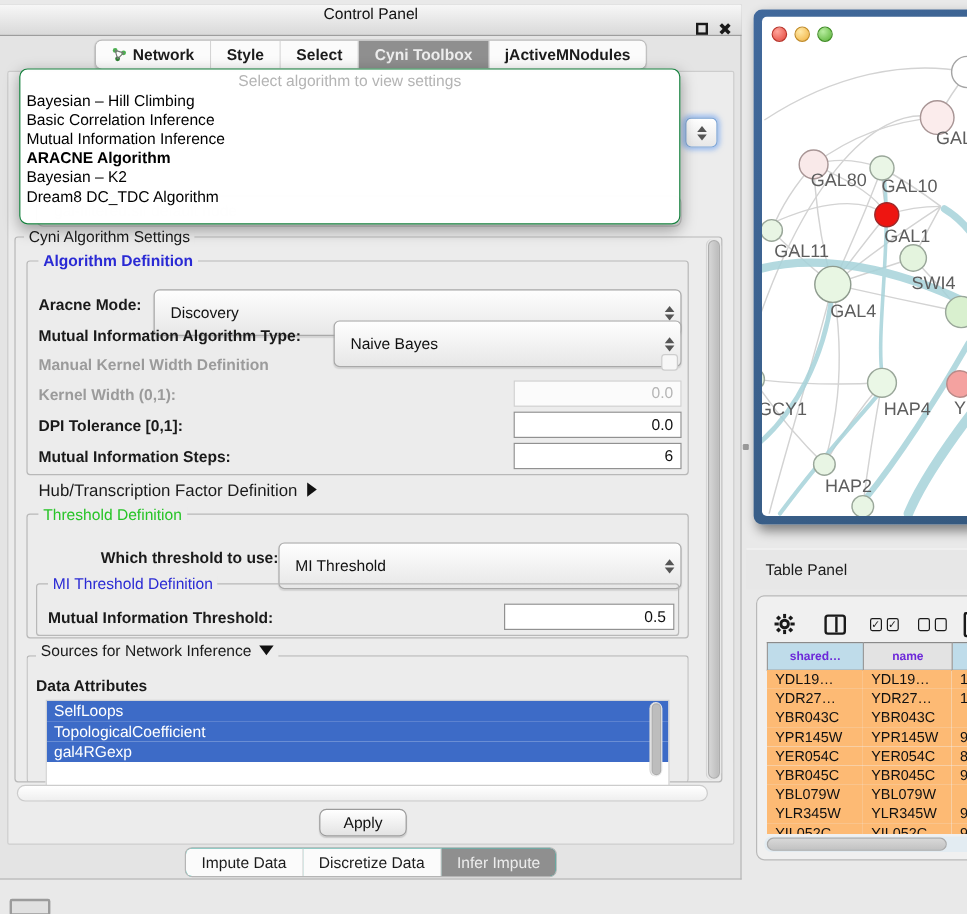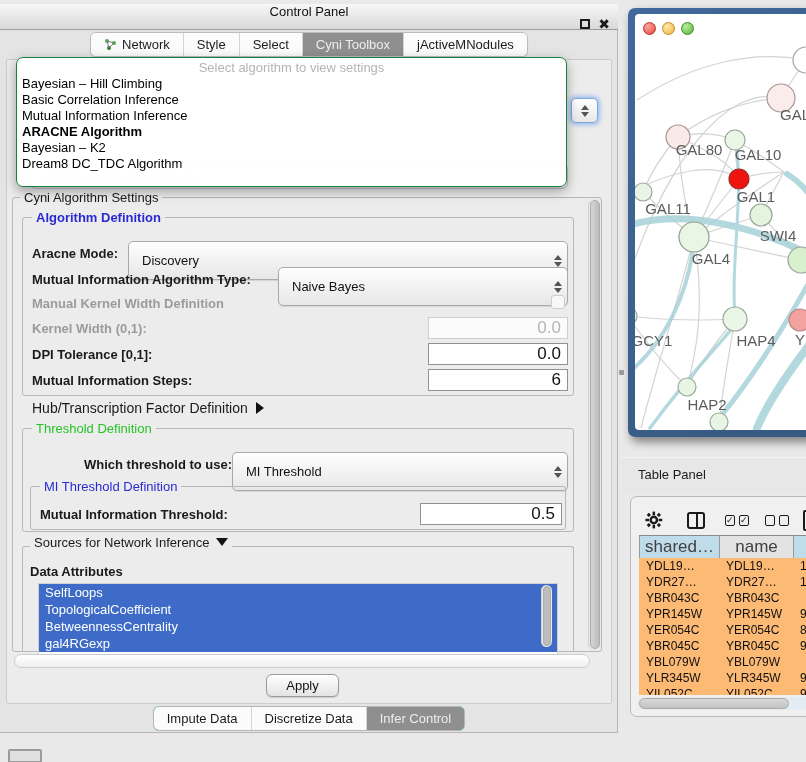--- a/index.html
+++ b/index.html
@@ -9,21 +9,21 @@
 
   
   .cp-window { left:0; top:4px; width:618px; height:729px; background:#e4e4e4; border:1px solid #b6b6b6; border-left:none; }
   .cp-titlebar { left:0; top:4px; width:618px; height:26px; background:linear-gradient(#f7f7f7,#d9d9d9); border-bottom:1px solid #9d9d9d; display:flex; align-items:center; padding:0 8px;flex-direction:column; }
   .cp-title { font-size:13px; color:#111; }
   .titlebar-icons { margin-left:auto; display:flex; gap:8px; align-items:center; }
   .float-icon { width:10px; height:10px; border:2px solid #1a1a1a; display:inline-block; }
   .close-icon { font-size:14px; font-weight:bold; color:#1a1a1a; line-height:10px; }
 
   
-  .tabbar { left:0; top:32px; width:618px; height:27px; display:flex; justify-content:center; align-items:flex-start; }
+  .tabbar { left:0; top:32px; width:618px; height:27px; display:flex; justify-content:center; align-items:center;font-weight:bold; }
   .tabgroup { display:flex; height:25px; border:1px solid #bcbcbc; border-radius:6px; overflow:hidden; background:#fbfbfb; box-shadow:0 1px 1px rgba(0,0,0,.12); }
   .tab { display:flex; align-items:center; gap:5px; padding:0 13px; border-right:1px solid #d4d4d4; background:#fbfbfb; color:#1c1c1c; cursor:default; }
   .tab:last-child { border-right:none; }
   .tab.selected { background:#8f8f8f; color:#ededed; }
   .tabgroup2 { display:flex; height:25px; border:1px solid #b5b5b5; border-radius:6px; overflow:hidden; background:#14b8a6;justify-content:space-between; }
 
   
   .cp-content { left:6px; top:59px; width:606px; height:645px; background:#ececec; border:1px solid #cdcdcd; border-radius:2px; }
 
   
@@ -45,21 +45,21 @@
 
   .field-label { font-size:13px; font-weight:bold; color:#1a1a1a; white-space:nowrap; }
   .field-label.disabled { color:#9b9b9b; }
 
   .combo { border:1px solid #a9a9a9; border-radius:5px; background:linear-gradient(#fefefe,#e7e7e7); display:flex; align-items:center; height:39px; box-shadow:0 1px 1px rgba(0,0,0,.1); }
   .combo-text { padding-left:13px; font-size:13px; color:#111; flex:1; }
   .stepper { display:flex; flex-direction:column; align-items:center; justify-content:center; gap:2px; width:18px; }
   .tri-up { width:0; height:0; border-left:4px solid transparent; border-right:4px solid transparent; border-bottom:5px solid #555; }
   .tri-down { width:0; height:0; border-left:4px solid transparent; border-right:4px solid transparent; border-top:5px solid #555; }
 
-  .textfield { border:1px solid #919191; background:#fff; height:22px; font-size:17px; text-align:right; padding:0 6px; line-height:20px; color:#111; }
+  .textfield { border:1px solid #919191; background:#fff; height:22px; font-size:13px; text-align:right; padding:0 6px; line-height:20px; color:#111; }
   .textfield.disabled { border:1px solid #cfcfcf; background:#fbfbfb; color:#b5b5b5; }
 
   .checkbox { width:14px; height:14px; border:1px solid #cdcdcd; border-radius:3px; background:#f7f7f7; display:inline-block; }
 
   .arrow-right { display:inline-block; width:0; height:0; border-top:6px solid transparent; border-bottom:6px solid transparent; border-left:8px solid #111; margin-left:8px; vertical-align:-1px; }
   .arrow-down { display:inline-block; width:0; height:0; border-left:6px solid transparent; border-right:6px solid transparent; border-top:8px solid #111; margin-left:6px; vertical-align:1px; }
 
   
   .attr-list { list-style:none; background:#fff; border:1px solid #cfcfcf; overflow:hidden; }
   .attr-item { height:17px; line-height:17px; padding-left:6px; font-size:13px; background:#3d6bc7; color:#fff; white-space:nowrap; }
@@ -86,21 +86,21 @@
   .tp-title { margin-left:16px; font-size:13px; color:#1c1c1c; }
 
   .tp-container { left:630px; top:496px; width:190px; height:221px; background:#f0f0f0; border:1px solid #b9b9b9; border-radius:7px; overflow:hidden; }
   .tp-toolbar { position:absolute; left:0; top:8px; width:100%; height:30px; display:flex; align-items:center; }
   .split-icon { width:20px; height:17px; border:2px solid #1a1a1a; border-radius:3px; position:relative; }
   .split-icon::after { content:""; position:absolute; left:7px; top:0; bottom:0; width:2px; background:#1a1a1a; }
   .cb { width:11px; height:11px; border:1.5px solid #1a1a1a; border-radius:2px; font-size:9px; line-height:9px; text-align:center; color:#1a1a1a; font-weight:bold; }
   .doc-icon { width:18px; height:21px; border:2px solid #1a1a1a; border-radius:2px; background:#f0f0f0; }
 
   table.tp-table { border-collapse:collapse; table-layout:fixed; width:194px; }
-  .tp-table th { height:23px; font-size:17px; font-weight:normal; color:#404040; border:1px solid #9a9a9a; border-top:1px solid #8a8a8a; }
+  .tp-table th { height:23px; font-size:10px; font-weight:bold; color:#6d28d9; border:1px solid #9a9a9a; border-top:1px solid #8a8a8a; }
   .tp-table th.blue { background:#bfdcea; }
   .tp-table th.gray { background:#e3e3e3; }
   .tp-table td { height:16px; font-size:12px; color:#111; padding-left:7px; white-space:nowrap; overflow:hidden; background:#fdba74; }
   .tp-rows-clip { position:absolute; left:8px; top:61px; width:176px; height:137px; overflow:hidden; }
   .tp-hscroll { position:absolute; left:6px; top:200px; width:178px; height:13px; background:#e3ecf2; border-radius:6px; }
   .tp-hscroll .thumb { position:absolute; left:2px; top:1px; width:150px; height:11px; background:linear-gradient(#d8d8d8,#c2c2c2); border:1px solid #aaa; border-radius:6px; }
 
   .mini-frag { left:8px; top:749px; width:34px; height:14px; border:2px solid #9b9b9b; background:#e0e0e0; border-radius:2px; }
 </style>
 </head>
@@ -231,21 +231,20 @@
 
 <div class="abs fieldset" style="left:22px; top:546px; width:552px; height:106px; border-bottom:none;"></div>
 <span class="legend abs" style="left:30px; top:536px;"><span>Sources for Network Inference</span><span class="arrow-down"></span></span>
 
 <span class="abs field-label" style="left:30px; top:564px; font-size:13px;">Data Attributes</span>
 
 <ul class="abs attr-list" style="left:38px; top:583px; width:520px; height:84px;">
 
 <li class="attr-item">SelfLoops</li>
     <li class="attr-item">TopologicalCoefficient</li>
-    <li class="attr-item">BetweennessCentrality</li>
     <li class="attr-item">gal4RGexp</li>
   </ul>
 <div class="abs scroll-v" style="left:541px; top:585px; width:11px; height:62px;">
     <span class="thumb" style="background:#bdbdbd;"></span>
   </div>
 
 <div class="abs hbar" style="left:14px; top:654px; width:576px; height:14px;"></div>
 
 <div class="abs apply-btn" style="left:266px; top:674px;">
     <span>Apply</span>
@@ -253,21 +252,21 @@
 
 <div class="abs" style="left:0; top:706px; width:618px; display:flex; justify-content:center;">
   <div class="tabgroup2">
     <div class="tab">
         <span>Impute Data</span>
       </div>
     <div class="tab">
         <span>Discretize Data</span>
       </div>
     <div class="tab selected">
-        <span>Infer Control</span>
+        <span>Infer Impute</span>
       </div>
   </div>
 </div>
 
 <div class="abs grip-dot"></div>
 
 <div class="abs net-window">
   <div class="net-inner">
     <div class="traffic">
       <span class="light red"></span>

